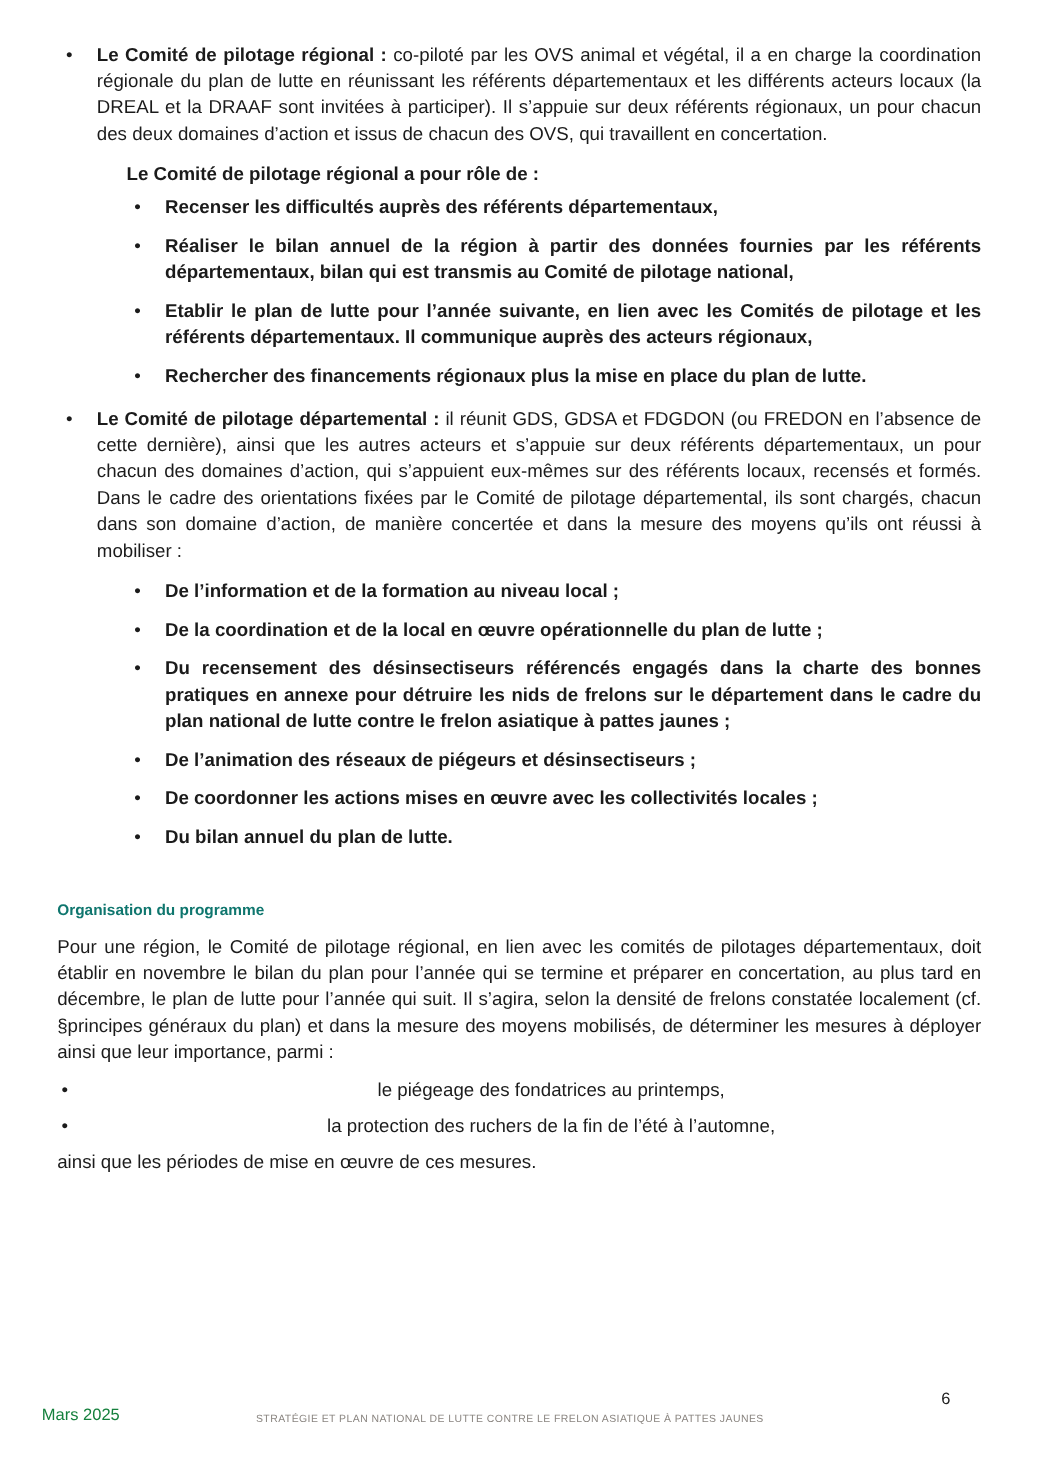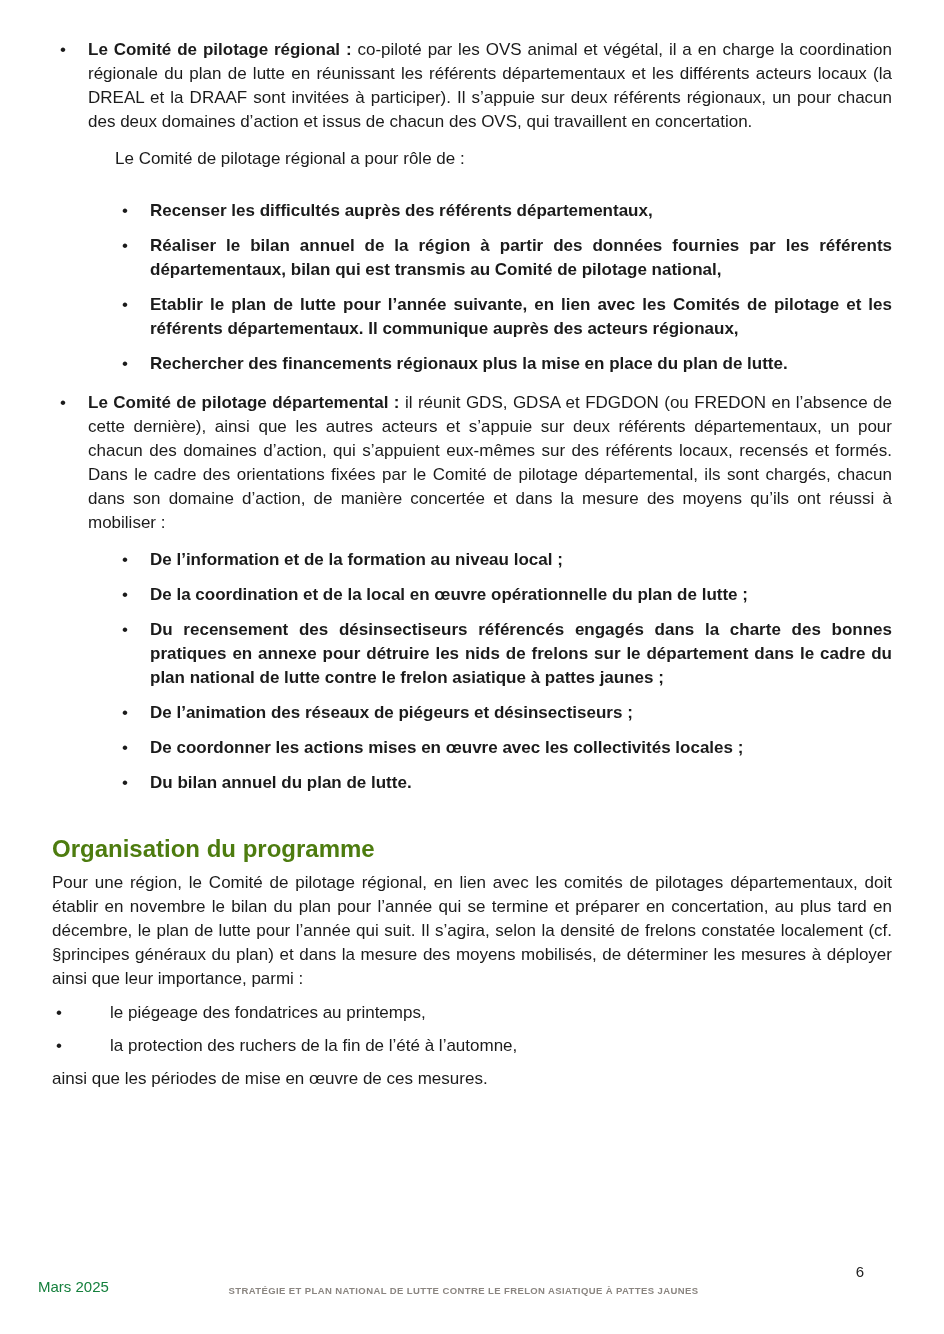--- a/index.html
+++ b/index.html
@@ -23,60 +23,60 @@
     font-size: 17px;
     line-height: 24px;
   }
   ul { list-style: none; margin: 0; padding: 0; }
   p { margin: 0; }
 
   .main-li { display: flex; margin-bottom: 13px; }
   .main-li > .bullet { flex: 0 0 36px; padding-left: 8px; box-sizing: border-box; }
   .main-li > .li-text { flex: 1; }
 
-  .intro { margin-left: 63px; margin-bottom: 28px; }
+  .intro { margin-left: 63px; margin-bottom: 6px; font-weight: bold; }
 
   .sub-list { margin-left: 70px; margin-bottom: 15px; }
   .sub-li { display: flex; margin-bottom: 11px; }
   .sub-li > .bullet { flex: 0 0 28px; }
   .sub-li > .li-text { flex: 1; font-weight: bold; }
 
   .justify { text-align: justify; }
 
   .section-heading {
-    color: #4d7c0f;
+    color: #0f766e;
     font-weight: bold;
-    font-size: 24px;
+    font-size: 14px;
     line-height: 24px;
     margin: 42px 0 10px 0;
   }
   .body-par { margin-bottom: 10px; }
 
   .tab-list { margin-bottom: 2px; }
   .tab-li { display: flex; margin-bottom: 9px; }
   .tab-li > .bullet { flex: 0 0 58px; padding-left: 4px; box-sizing: border-box; }
-  .tab-li > .li-text { flex: 1; }
+  .tab-li > .li-text { flex: 1; text-align: center; }
 
   .closing { }
 
   .footer-date {
     position: absolute;
     left: 38px;
     top: 1278px;
     font-size: 15px;
     color: #15803d;
   }
   .footer-title {
     position: absolute;
     left: 0;
     right: 17px;
     top: 1285px;
     text-align: center;
     font-size: 9.5px;
-    font-weight: bold;
+    font-weight: normal;
     letter-spacing: 0.4px;
     color: #8a8580;
   }
   .footer-page {
     position: absolute;
     right: 80px;
     top: 1263px;
     font-size: 15px;
     color: #222222;
   }

